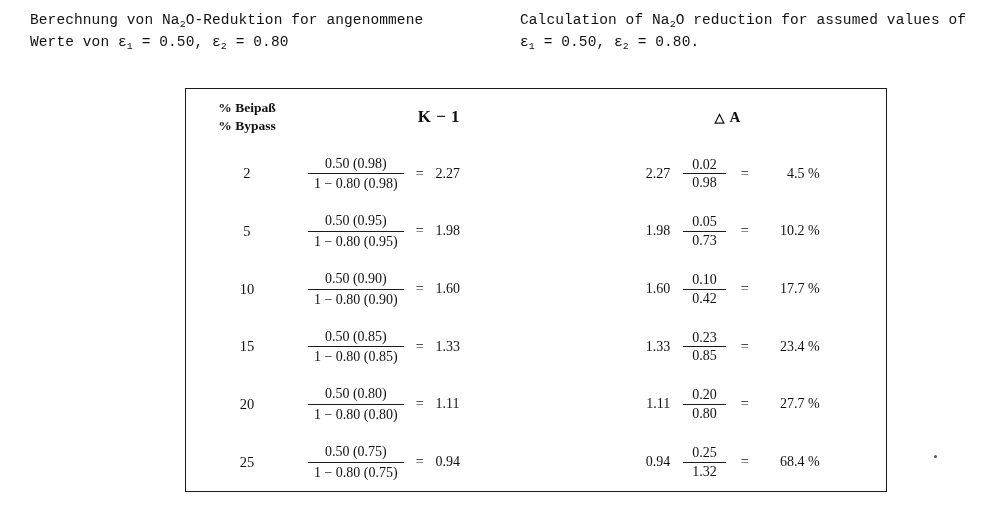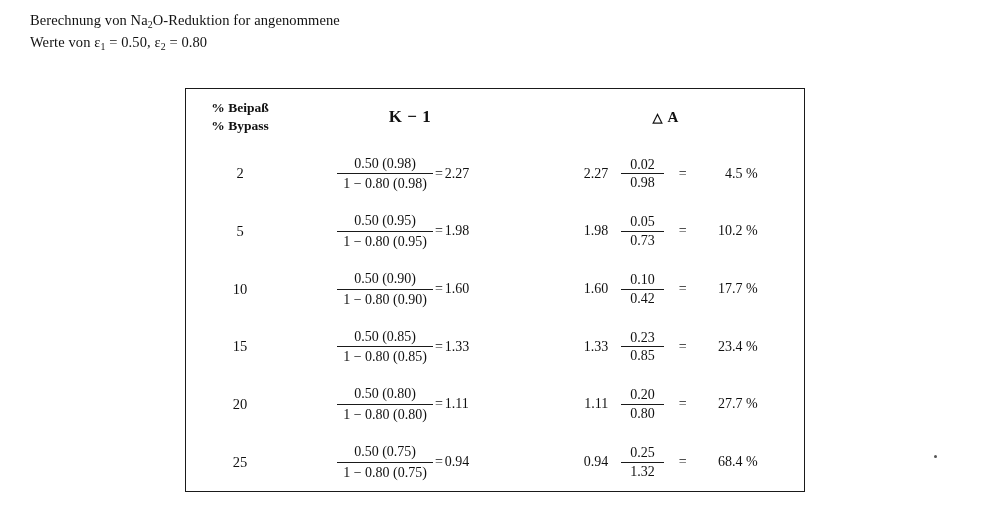--- a/index.html
+++ b/index.html
@@ -17,41 +17,42 @@
   }
 
   
   .captions {
     position: absolute;
     top: 10px;
     left: 30px;
     width: 930px;
     display: flex;
     gap: 60px;
+    font-family: Liberation Mono, monospace;
   }
   .caption-col {
     width: 430px;
     font-size: 14.5px;
     line-height: 1.45;
     letter-spacing: 0.1px;
   }
   .caption-col .line {
     white-space: nowrap;
   }
   sub {
     font-size: 0.68em;
     vertical-align: -0.28em;
   }
 
   
   .table-wrap {
     position: absolute;
     left: 185px;
     top: 88px;
-    width: 620px;
+    width: 702px;
     height: 404px;
     border: 1.4px solid #1a1a1a;
     box-sizing: border-box;
   }
   table.calc {
     width: 100%;
     height: 100%;
     border-collapse: collapse;
     table-layout: fixed;
   }
@@ -93,21 +94,21 @@
   tbody tr { height: 57px; }
 
   .bypass-val {
     font-size: 14.5px;
   }
 
   
   .expr {
     display: flex;
     align-items: center;
-    justify-content: center;
+    gap: 10px;
     font-size: 14px;
   }
   .frac {
     display: inline-flex;
     flex-direction: column;
     align-items: center;
     line-height: 1.25;
   }
   .frac .num {
     padding: 0 6px 1px 6px;
@@ -168,20 +169,28 @@
 
 <div class="captions">
   <div class="caption-col">
     <div class="line">
       Berechnung von Na<sub>2</sub>O-Reduktion for angenommene
     </div>
     <div class="line">
       Werte von ε<sub>1</sub> = 0.50, ε<sub>2</sub> = 0.80
     </div>
   </div>
+  <div class="caption-col">
+    <div class="line">
+      Calculation of Na<sub>2</sub>O reduction for assumed values of
+    </div>
+    <div class="line">
+      ε<sub>1</sub> = 0.50, ε<sub>2</sub> = 0.80.
+    </div>
+  </div>
 </div>
 
 <div class="table-wrap">
   <table class="calc">
     <colgroup>
       <col class="col-left">
       <col class="col-mid">
       <col class="col-right">
     </colgroup>
     <thead>

